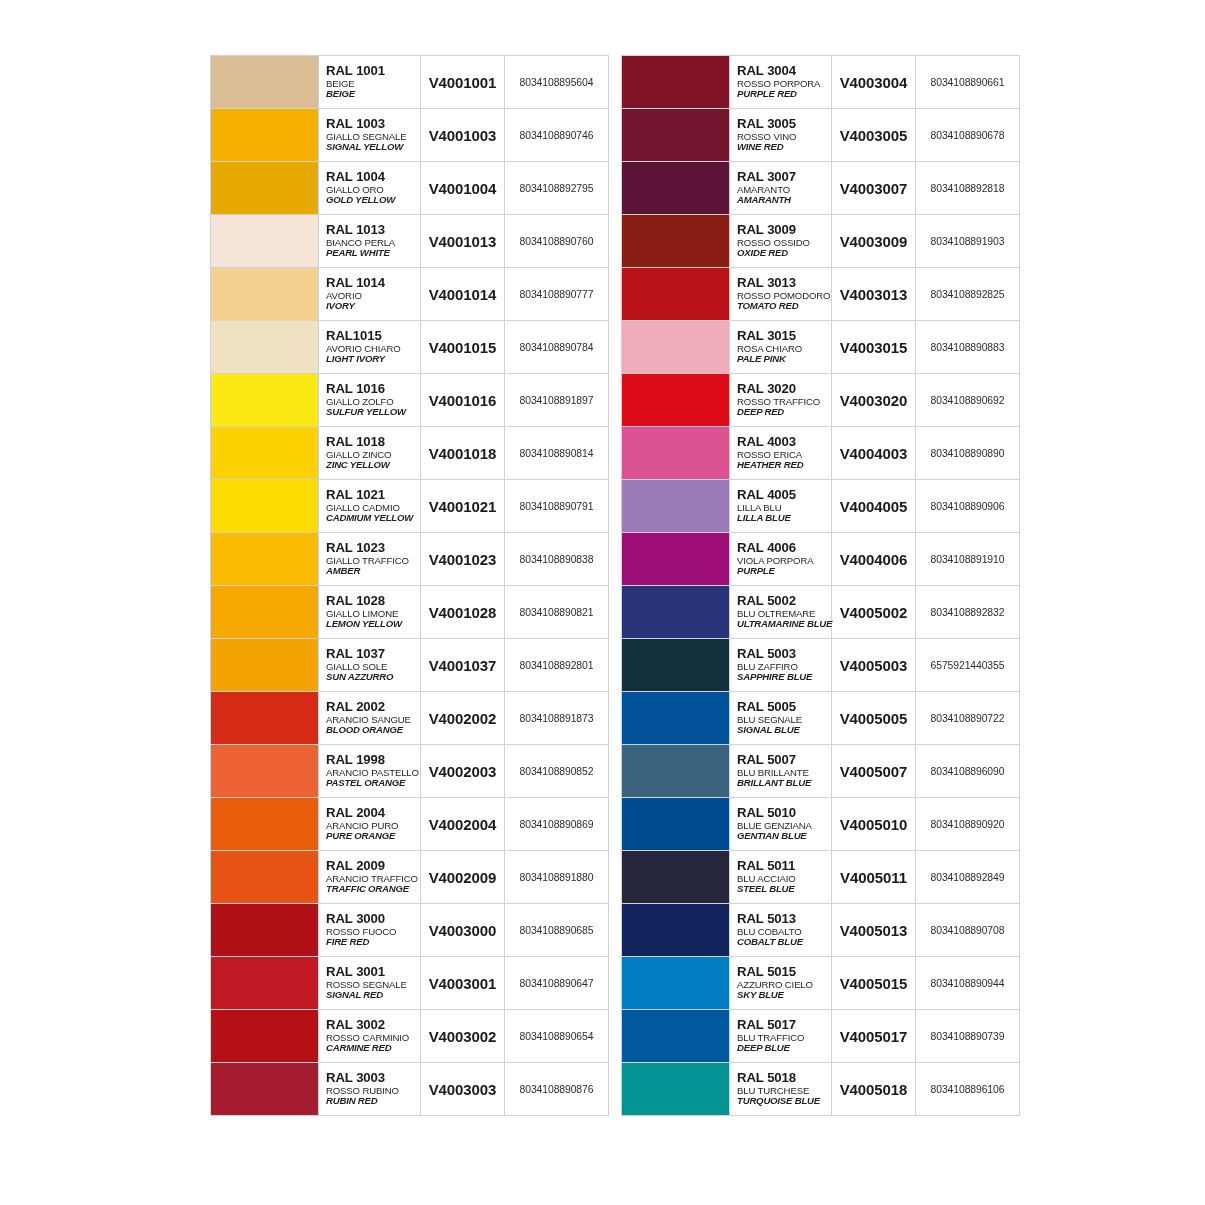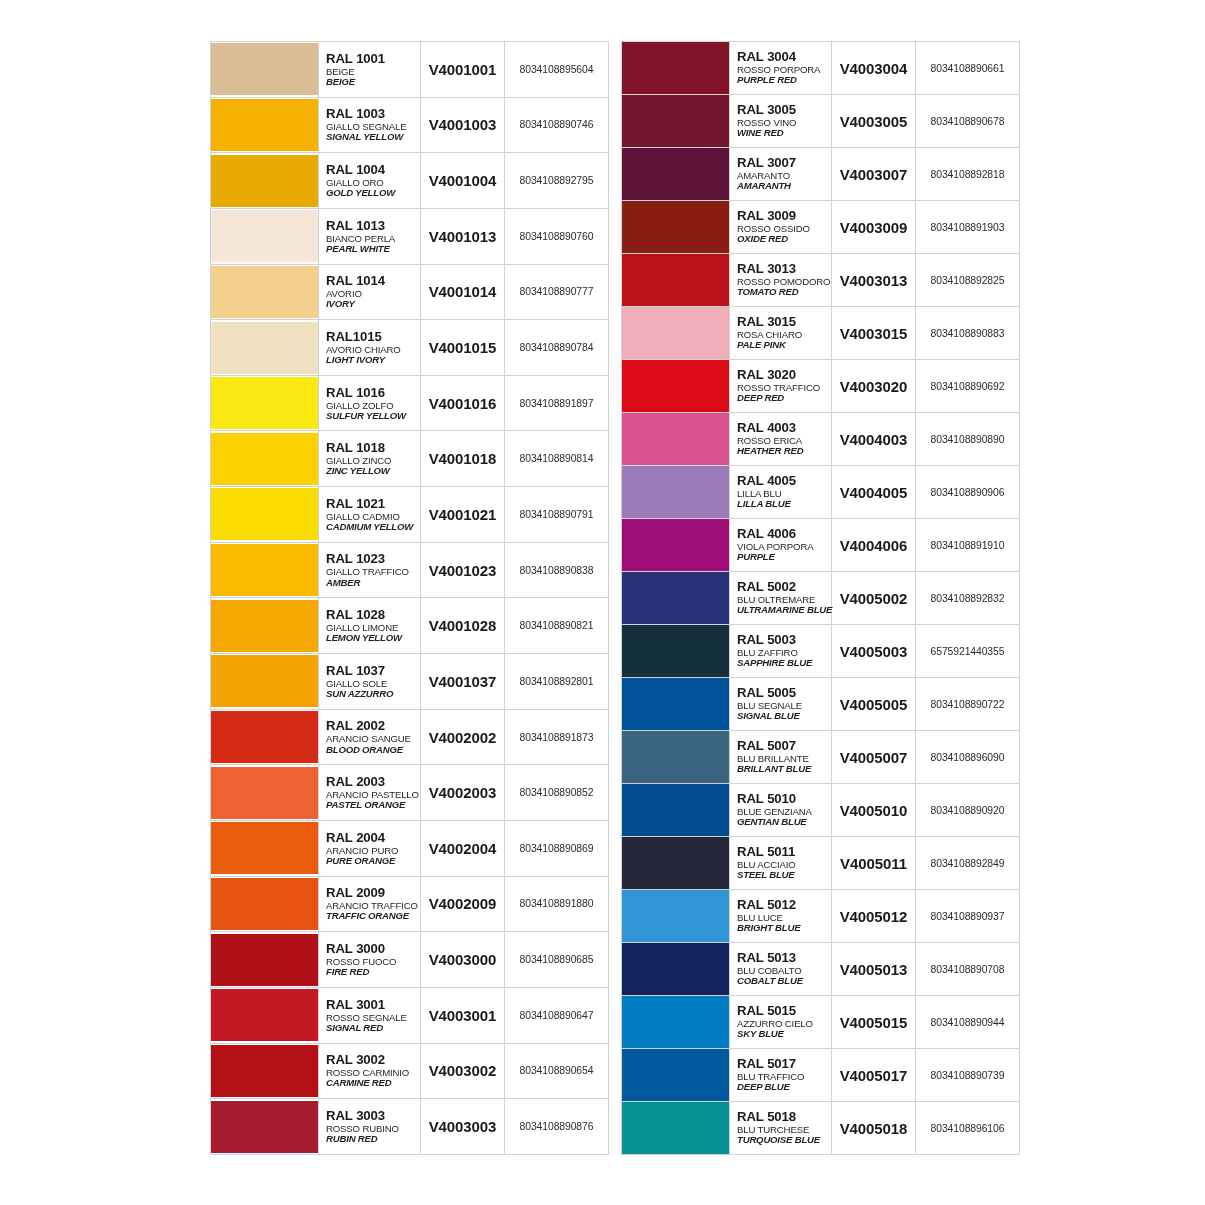--- a/index.html
+++ b/index.html
@@ -18,21 +18,21 @@
   #page {
     position: relative;
     width: 1205px;
     height: 1205px;
     background: #ffffff;
   }
 
   .chart-columns {
     position: absolute;
     left: 210px;
-    top: 41px;
+    top: 55px;
     width: 800px;
     display: flex;
     gap: 12px;
   }
 
   .ral-table {
     width: 398px;
     border-collapse: collapse;
     table-layout: fixed;
     border: 1px solid #c9c9c9;
@@ -277,21 +277,21 @@
               <span class="name-en">BLOOD ORANGE</span>
             </td>
             <td class="code-cell">V4002002</td>
             <td class="ean-cell">8034108891873</td>
           </tr>
           <tr>
             <td class="swatch-cell">
               <span class="swatch" style="background: rgb(236, 98, 51);"></span>
             </td>
             <td class="name-cell">
-              <span class="ral-code">RAL 2003</span>
+              <span class="ral-code">RAL 1998</span>
               <span class="name-it">ARANCIO PASTELLO</span>
               <span class="name-en">PASTEL ORANGE</span>
             </td>
             <td class="code-cell">V4002003</td>
             <td class="ean-cell">8034108890852</td>
           </tr>
           <tr>
             <td class="swatch-cell">
               <span class="swatch" style="background: rgb(232, 92, 12);"></span>
             </td>
@@ -561,32 +561,20 @@
             <td class="name-cell">
               <span class="ral-code">RAL 5011</span>
               <span class="name-it">BLU ACCIAIO</span>
               <span class="name-en">STEEL BLUE</span>
             </td>
             <td class="code-cell">V4005011</td>
             <td class="ean-cell">8034108892849</td>
           </tr>
           <tr>
             <td class="swatch-cell">
-              <span class="swatch" style="background: rgb(49, 150, 214);"></span>
-            </td>
-            <td class="name-cell">
-              <span class="ral-code">RAL 5012</span>
-              <span class="name-it">BLU LUCE</span>
-              <span class="name-en">BRIGHT BLUE</span>
-            </td>
-            <td class="code-cell">V4005012</td>
-            <td class="ean-cell">8034108890937</td>
-          </tr>
-          <tr>
-            <td class="swatch-cell">
               <span class="swatch" style="background: rgb(19, 35, 91);"></span>
             </td>
             <td class="name-cell">
               <span class="ral-code">RAL 5013</span>
               <span class="name-it">BLU COBALTO</span>
               <span class="name-en">COBALT BLUE</span>
             </td>
             <td class="code-cell">V4005013</td>
             <td class="ean-cell">8034108890708</td>
           </tr>

